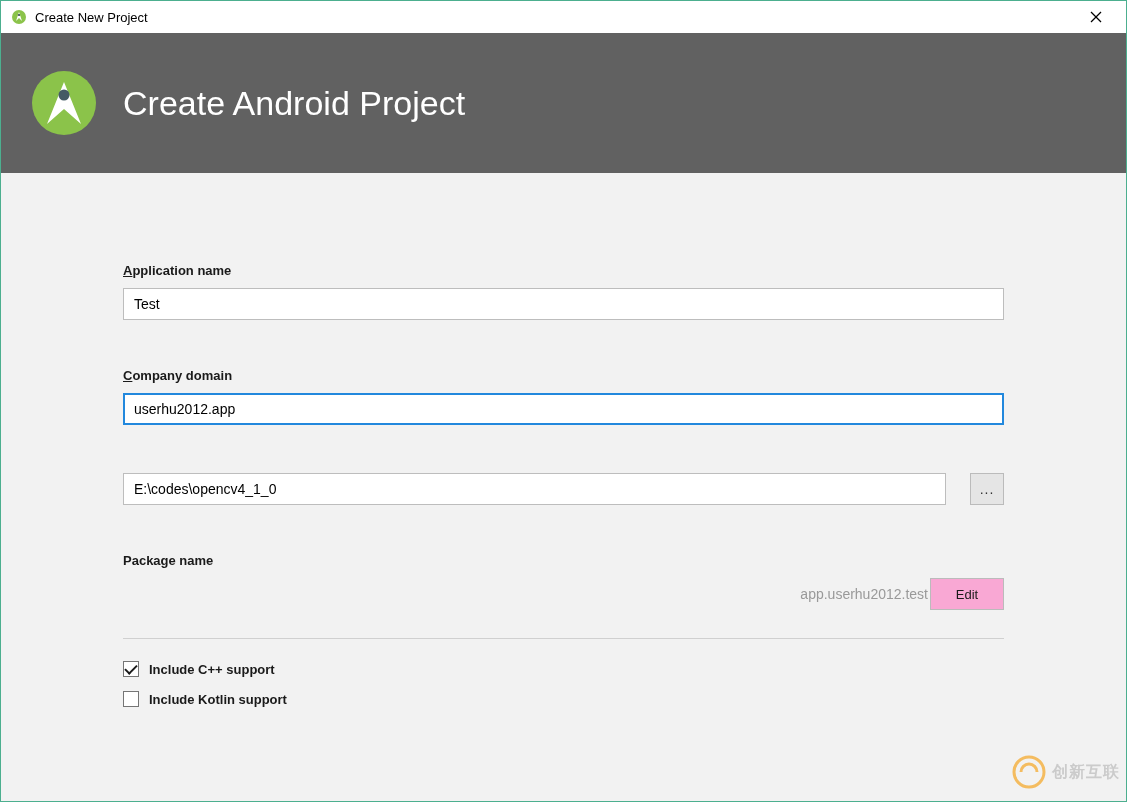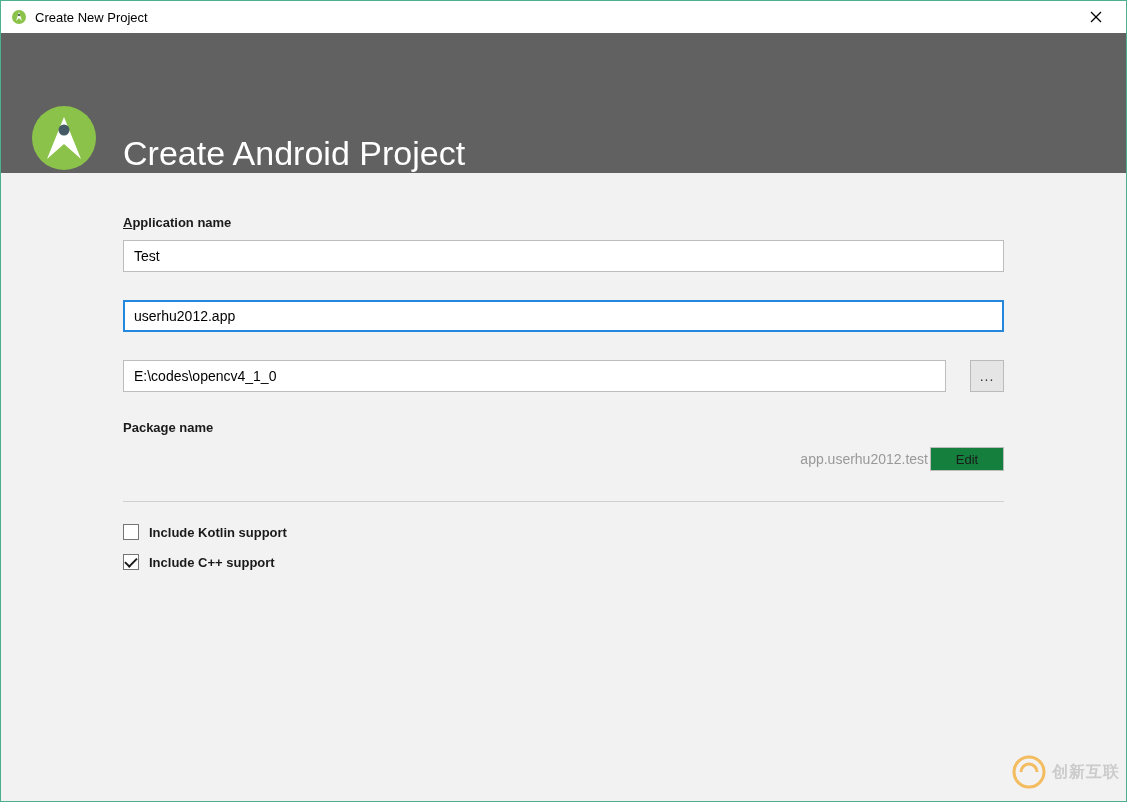--- a/index.html
+++ b/index.html
@@ -47,40 +47,41 @@
       cursor: pointer;
     }
     .titlebar-close svg {
       width: 12px;
       height: 12px;
     }
     .header {
       background: #616161;
       height: 140px;
       display: flex;
-      align-items: flex-end;
+      align-items: center;
       padding-left: 28px;
       gap: 24px;
     }
     .header-logo {
       width: 70px;
       height: 70px;
     }
     .header-title {
       color: #fff;
       font-size: 34px;
       font-weight: 300;
     }
     .content {
       background: #f2f2f2;
       height: calc(100% - 172px);
       padding: 42px 122px 0 122px;
     }
     .form-group {
       margin-bottom: 28px;
+      margin-top: 48px;
     }
     .form-label {
       display: block;
       font-weight: bold;
       font-size: 13px;
       color: #1a1a1a;
       margin-bottom: 10px;
     }
     .form-label .underline {
       text-decoration: underline;
@@ -124,23 +125,23 @@
       align-items: center;
       justify-content: flex-end;
     }
     .package-name-value {
       color: #999;
       font-size: 14px;
       padding: 6px 2px;
     }
     .edit-button {
       width: 74px;
-      height: 24px;
+      height: 32px;
       border: 1px solid #bbb;
-      background: #15803d;
+      background: #f9a8d4;
       cursor: pointer;
       font-size: 13px;
       color: #1a1a1a;
     }
     .divider {
       border: none;
       border-top: 1px solid #d0d0d0;
       margin: 8px 0 22px 0;
     }
     .checkbox-row {
@@ -226,20 +227,23 @@
 <div class="content">
 
   <div class="form-group">
     <label class="form-label">
       <span class="underline">A</span><span>pplication name</span>
     </label>
     <input type="text" class="form-input" value="Test" style="">
   </div>
 
   <div class="form-group">
+    <label class="form-label">
+      <span class="underline">C</span><span>ompany domain</span>
+    </label>
     <input type="text" class="form-input focused" value="userhu2012.app" style="">
   </div>
 
   <div class="form-group">
     <div class="location-row">
       <input type="text" class="form-input" value="E:\codes\opencv4_1_0" style="">
       <button class="browse-button">...</button>
     </div>
   </div>
 
@@ -247,27 +251,27 @@
     <label class="form-label">Package name</label>
     <div class="package-row">
       <span class="package-name-value">app.userhu2012.test</span>
       <button class="edit-button">Edit</button>
     </div>
   </div>
 
   <hr class="divider">
 
   <div class="checkbox-row">
+    <span class="checkbox checked"></span>
+    <span class="checkbox-label">Include C++ support</span>
+  </div>
+
+  <div class="checkbox-row">
     <span class="checkbox"></span>
     <span class="checkbox-label">Include Kotlin support</span>
-  </div>
-
-  <div class="checkbox-row">
-    <span class="checkbox checked"></span>
-    <span class="checkbox-label">Include C++ support</span>
   </div>
 
 </div>
 
 <div class="watermark">
   <svg class="watermark-icon" viewBox="0 0 34 34">
     <circle cx="17" cy="17" r="15" fill="none" stroke="#f5a623" stroke-width="3"></circle>
     <path d="M9 17 A8 8 0 0 1 25 17" fill="none" stroke="#f5a623" stroke-width="3"></path>
   </svg>
   <span class="watermark-text">创新互联</span>

